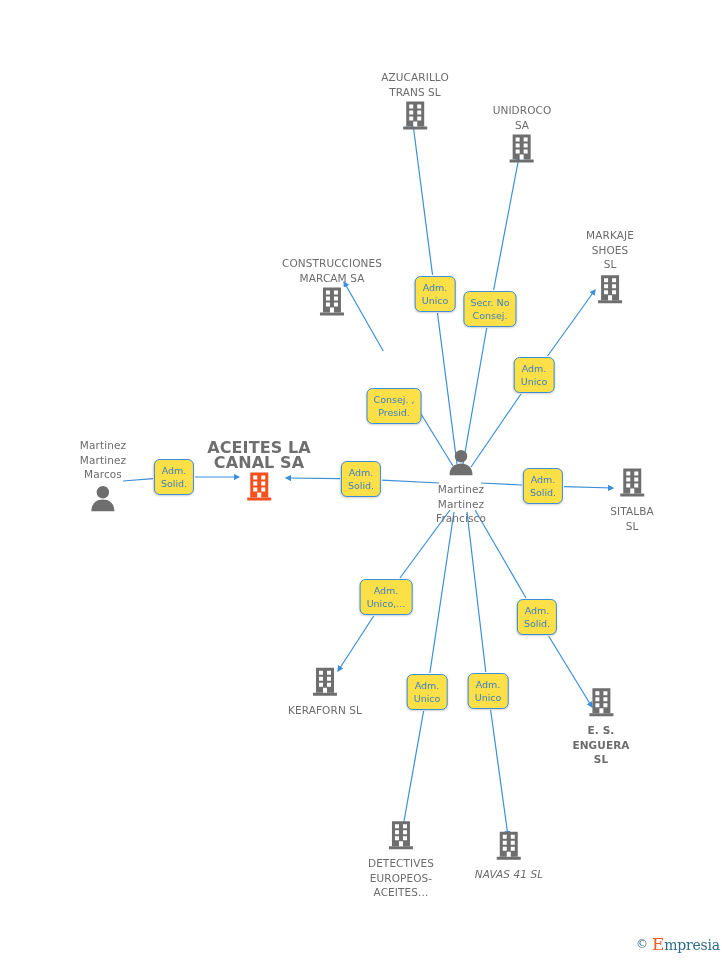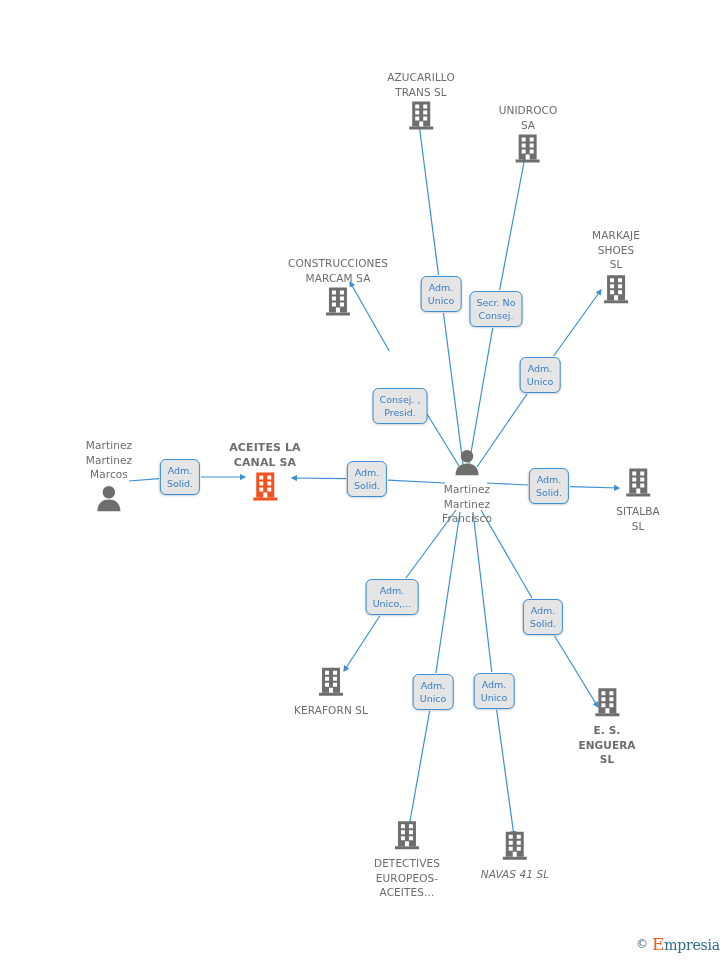--- a/index.html
+++ b/index.html
@@ -3,38 +3,38 @@
 <meta charset="utf-8">
 <style>
   html,body{margin:0;padding:0;}
   body{
     width:728px;height:960px;
     background:#ffffff;
     font-family:"DejaVu Sans", sans-serif;
     position:relative;
     overflow:hidden;
   }
-  #graph{position:absolute;left:9px;top:0;width:575px;height:960px;}
+  #graph{position:absolute;left:3px;top:0;width:575px;height:960px;}
   svg.edges{position:absolute;left:0;top:0;width:728px;height:960px;pointer-events:none;}
 
   
   .node{position:absolute;transform:translate(-50%,-50%);text-align:center;}
   .node .glyph{display:block;margin:0 auto;}
   .node .caption{
     font-size:10.5px;line-height:14.5px;color:#6b6b6b;
     white-space:pre-line;letter-spacing:.1px;
   }
   .node.above .caption{margin-bottom:2px;}
   .node.below .caption{margin-top:2px;}
-  .node.focus .caption{color:#6e6e6e;font-weight:bold;font-size:11px;}
+  .node.focus .caption{color:#6e6e6e;font-weight:bold;font-size:16px;}
 
   
   .rlabel{
     position:absolute;transform:translate(-50%,-50%);
-    background:#e5e5e5;
+    background:#fde047;
     border:1px solid #3b8fd6;
     border-radius:6px;
     box-shadow:0 1px 2px rgba(0,0,0,.18);
     color:#3b7fc4;
     font-size:9.5px;line-height:13px;
     padding:4px 6px;
     text-align:center;
     white-space:pre-line;
     min-width:40px;
     box-sizing:border-box;

